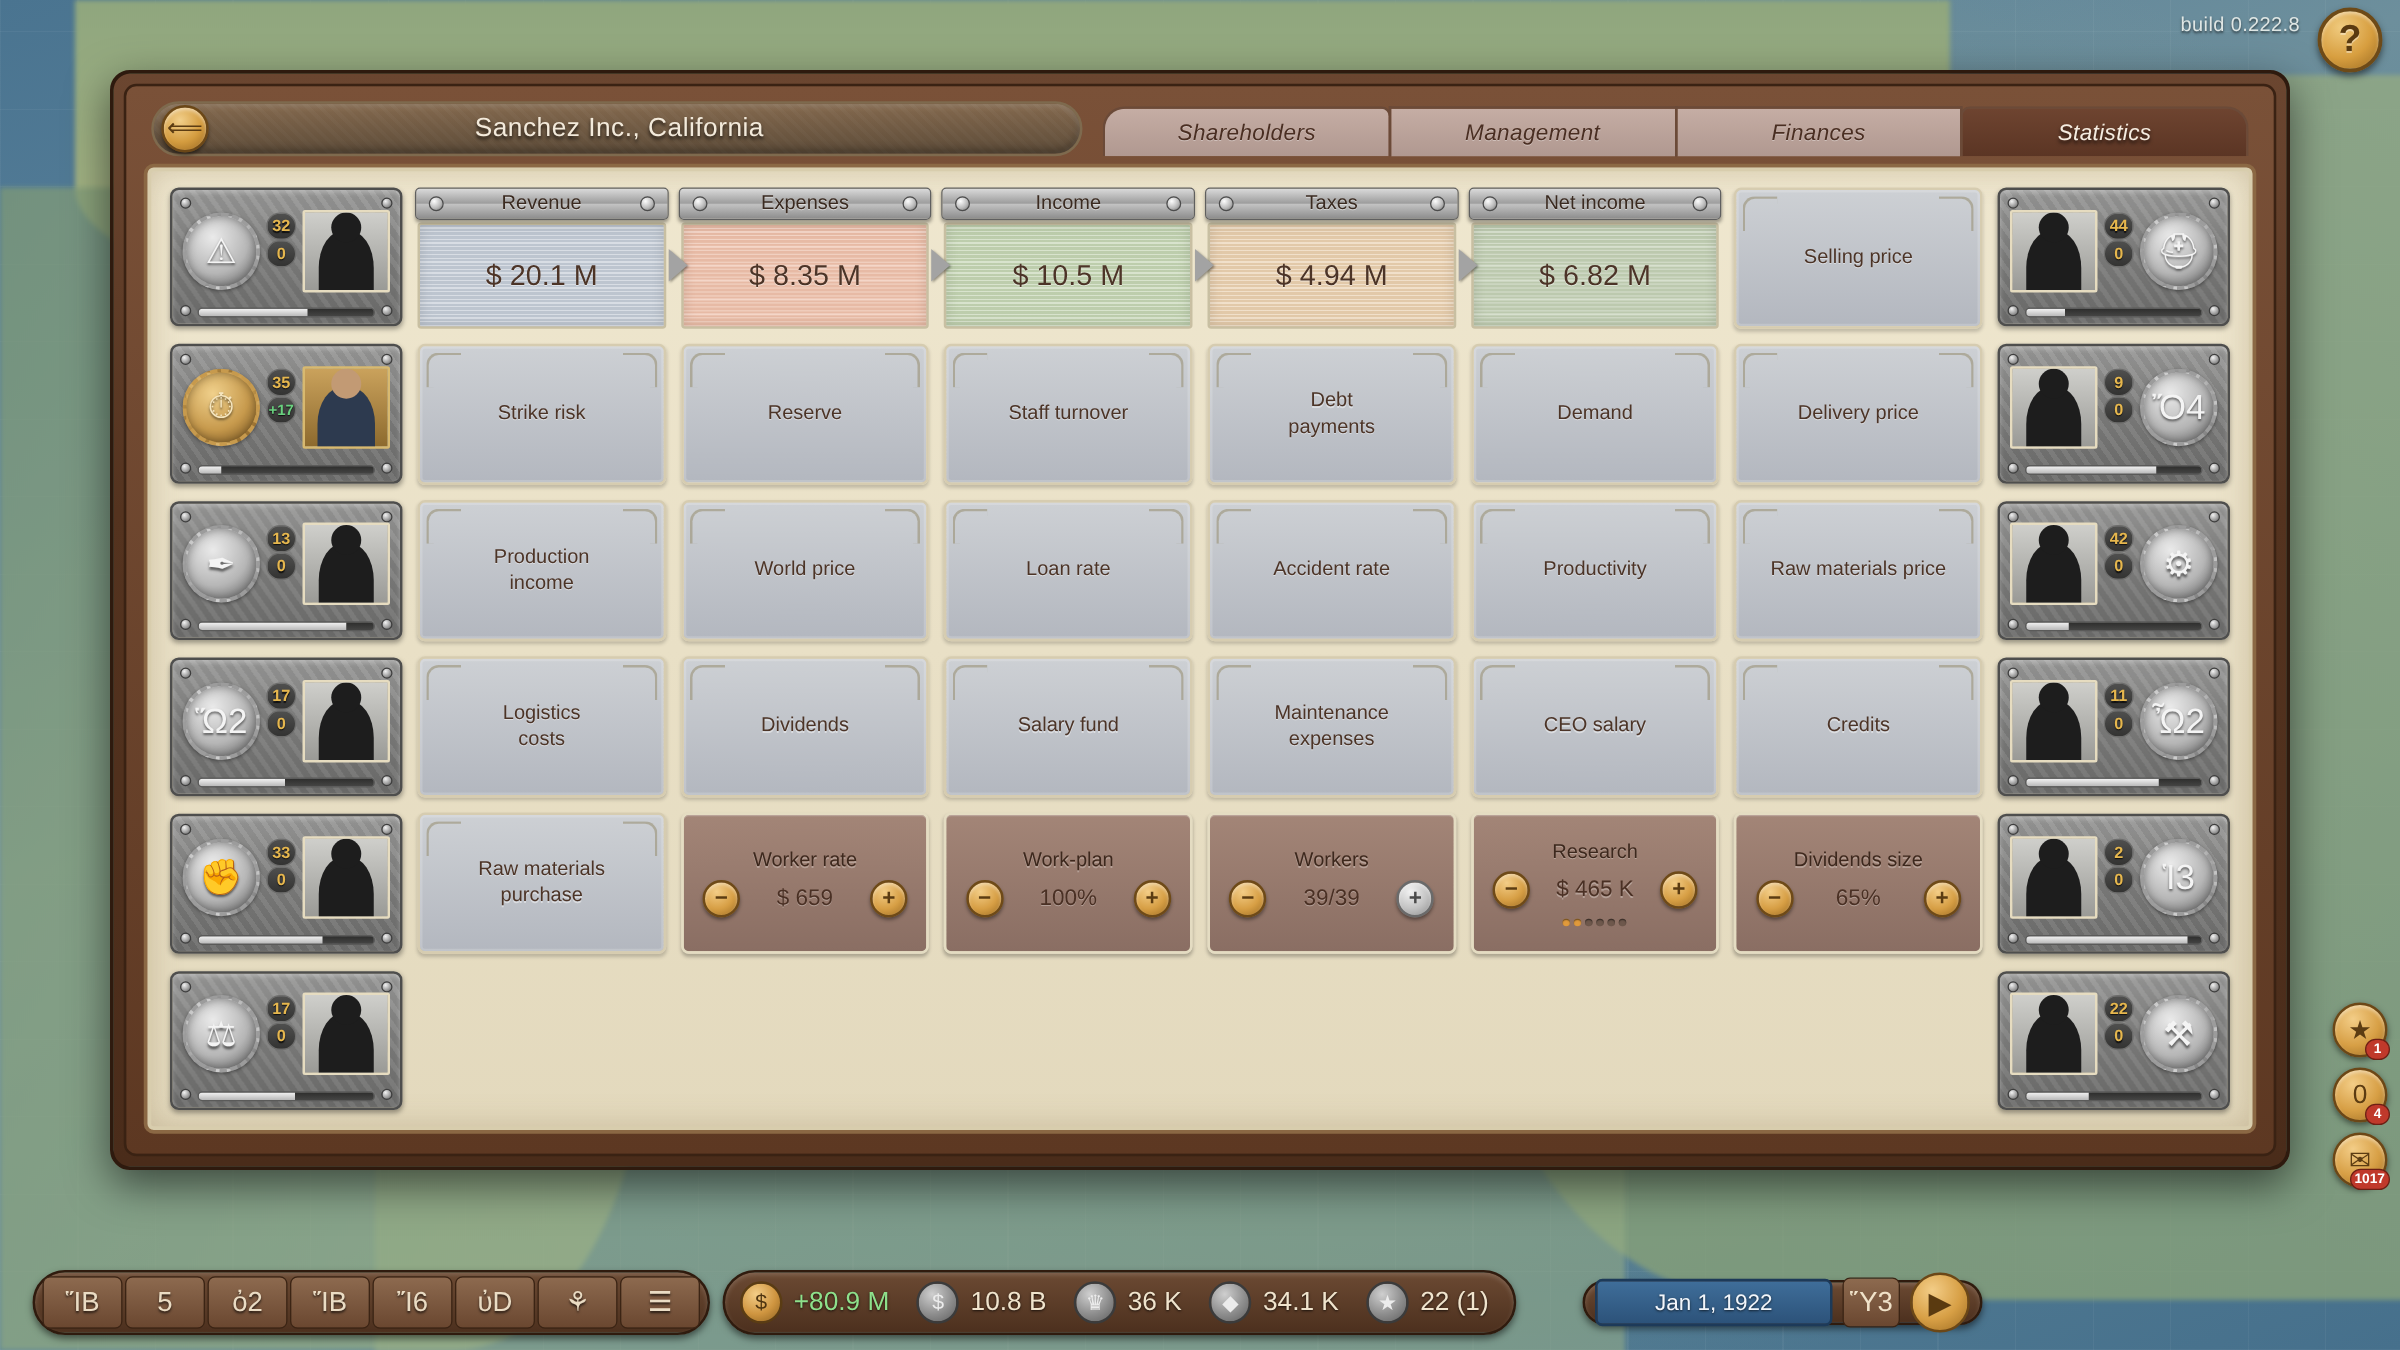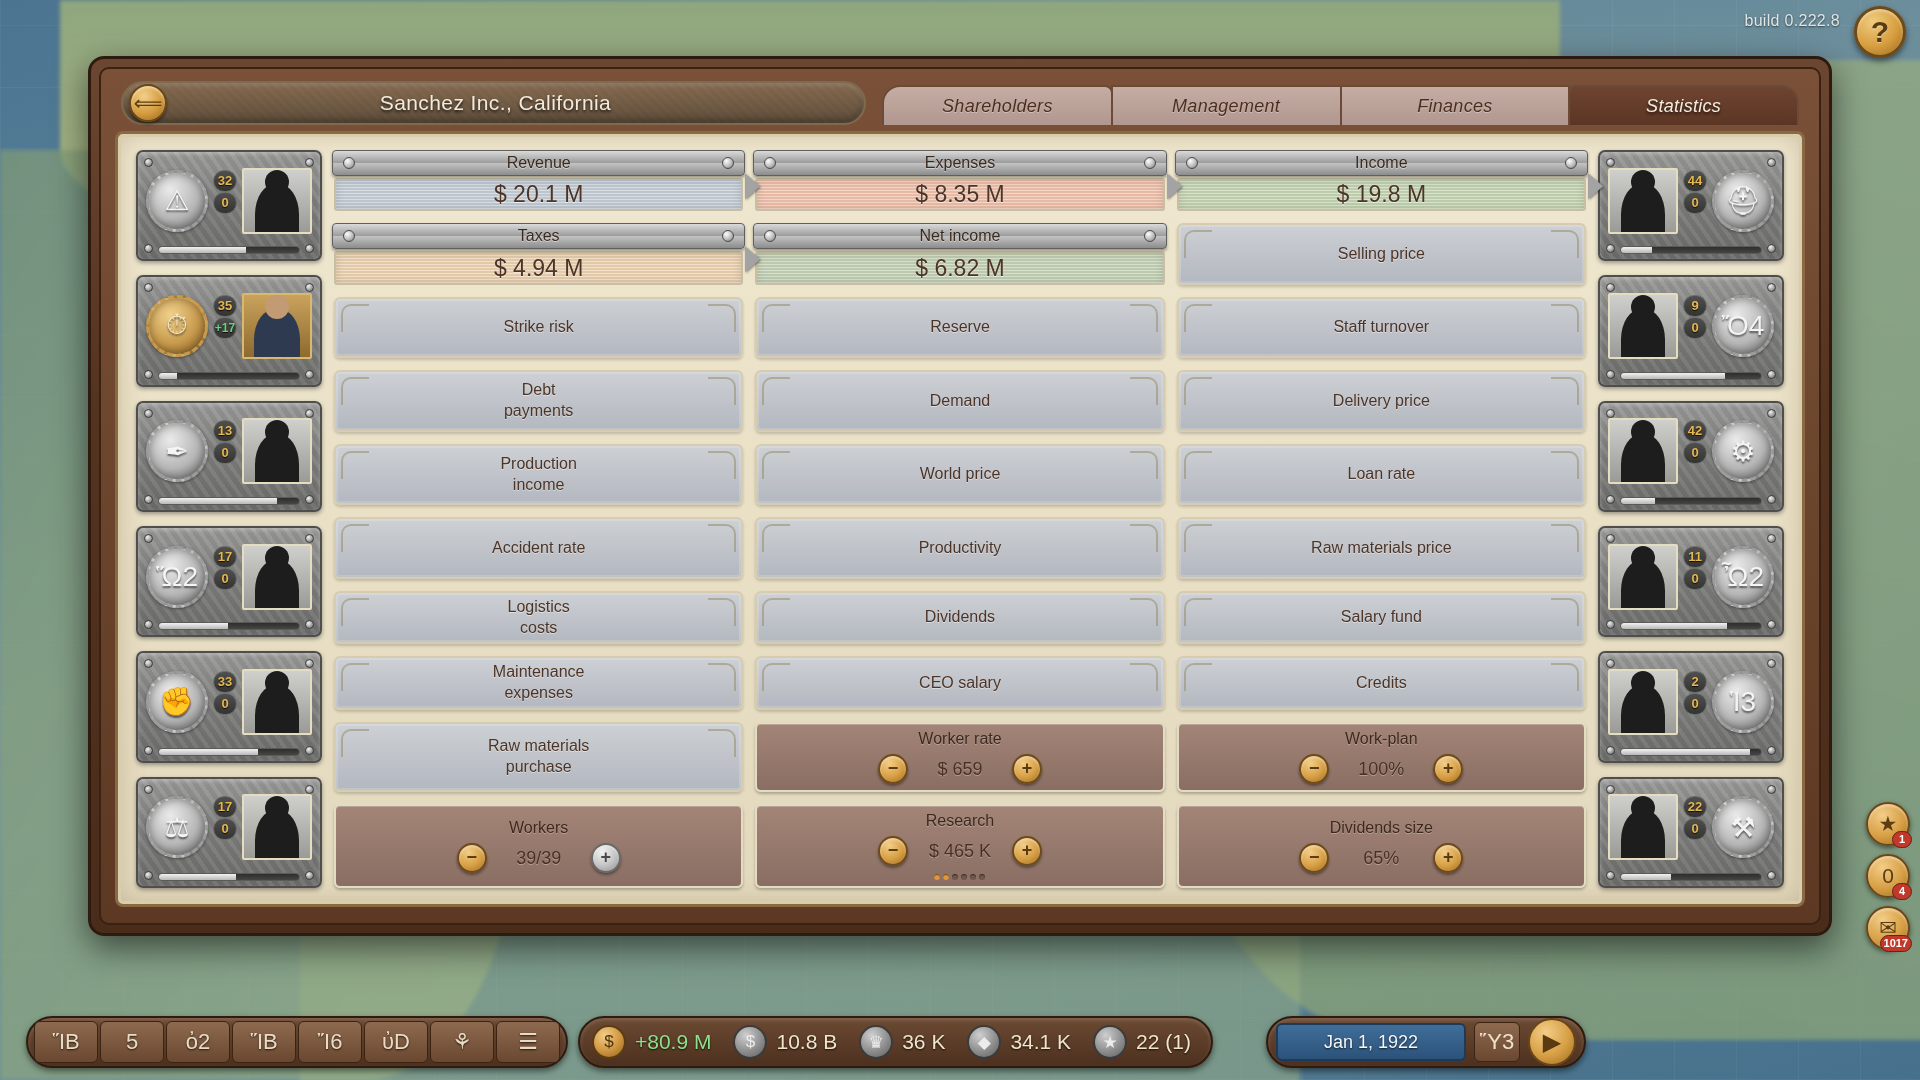--- a/index.html
+++ b/index.html
@@ -193,21 +193,21 @@
   .bar {
     position:absolute; left:20px; right:20px; bottom:5px; height:8px;
     border-radius:4px; background: linear-gradient(180deg,#2e2e2d,#454544);
     border:1px solid #5a5a59; overflow:hidden;
   }
   .bar i { display:block; height:100%; background: linear-gradient(180deg,#f2f2f2,#b8b8b8); }
 
   
   .grid {
     flex:1; display:grid;
-    grid-template-columns: repeat(3, 1fr);
+    grid-template-columns: repeat(6, 1fr);
     grid-template-rows: repeat(6, 1fr);
     gap:12px 12px;
   }
 
   
   .kpi { position:relative; display:flex; flex-direction:column; }
   .kpi-head {
     height:26px; border-radius:4px; position:relative;
     background: linear-gradient(180deg,#dadada,#9d9d9d 48%,#c2c2c2 52%,#8c8c8c);
     border:1px solid #5f5f5f;
@@ -318,21 +318,21 @@
     border:2px solid #5a3c14; display:flex; align-items:center; justify-content:center;
     font-size:17px; color:#4e3410;
   }
   .res .chip.dark {
     background: radial-gradient(circle at 36% 28%, #cfcfcf, #8e8e8e 55%, #5e5e5e);
     border-color:#3b3b3b; color:#ececec;
   }
   .res .txt { color:#f0e4cd; font-size:21px; text-shadow:0 1px 2px rgba(0,0,0,.75); white-space:nowrap; }
   .res .txt.green { color:#8ee08b; }
   .date-box {
-    margin-left:auto; height:52px; border-radius:26px; display:flex; align-items:center; gap:8px;
+    margin-left:auto; height:36px; border-radius:26px; display:flex; align-items:center; gap:8px;
     padding:0 8px;
     background: linear-gradient(180deg,#6c4a33,#4c301e);
     border:2px solid #2f1b0e;
     box-shadow: inset 0 2px 4px rgba(255,255,255,.16), 0 3px 6px rgba(0,0,0,.5);
   }
   .date-plate {
     width:190px; height:38px; border-radius:6px;
     background: linear-gradient(180deg,#3f6e9a,#2c5279);
     border:2px solid #1d3a59; color:#f2f6fb; font-size:18px;
     display:flex; align-items:center; justify-content:center;
@@ -528,21 +528,21 @@
      </div>
      <div class="kpi-body" style="background-color:#eec0aa;">$ 8.35 M</div>
             <div class="arrow"></div>
           </div>
           <div class="kpi">
             <div class="kpi-head">
        <div class="rivet l"></div>
        <span>Income</span>
        <div class="rivet r"></div>
      </div>
-     <div class="kpi-body" style="background-color:#c3d4b2;">$ 19.8 M</div>
+     <div class="kpi-body" style="background-color:#c3d4b2;">$ 10.5 M</div>
             <div class="arrow"></div>
           </div>
           <div class="kpi">
             <div class="kpi-head">
        <div class="rivet l"></div>
        <span>Taxes</span>
        <div class="rivet r"></div>
      </div>
      <div class="kpi-body" style="background-color:#e9cfae;">$ 4.94 M</div>
             <div class="arrow"></div>

